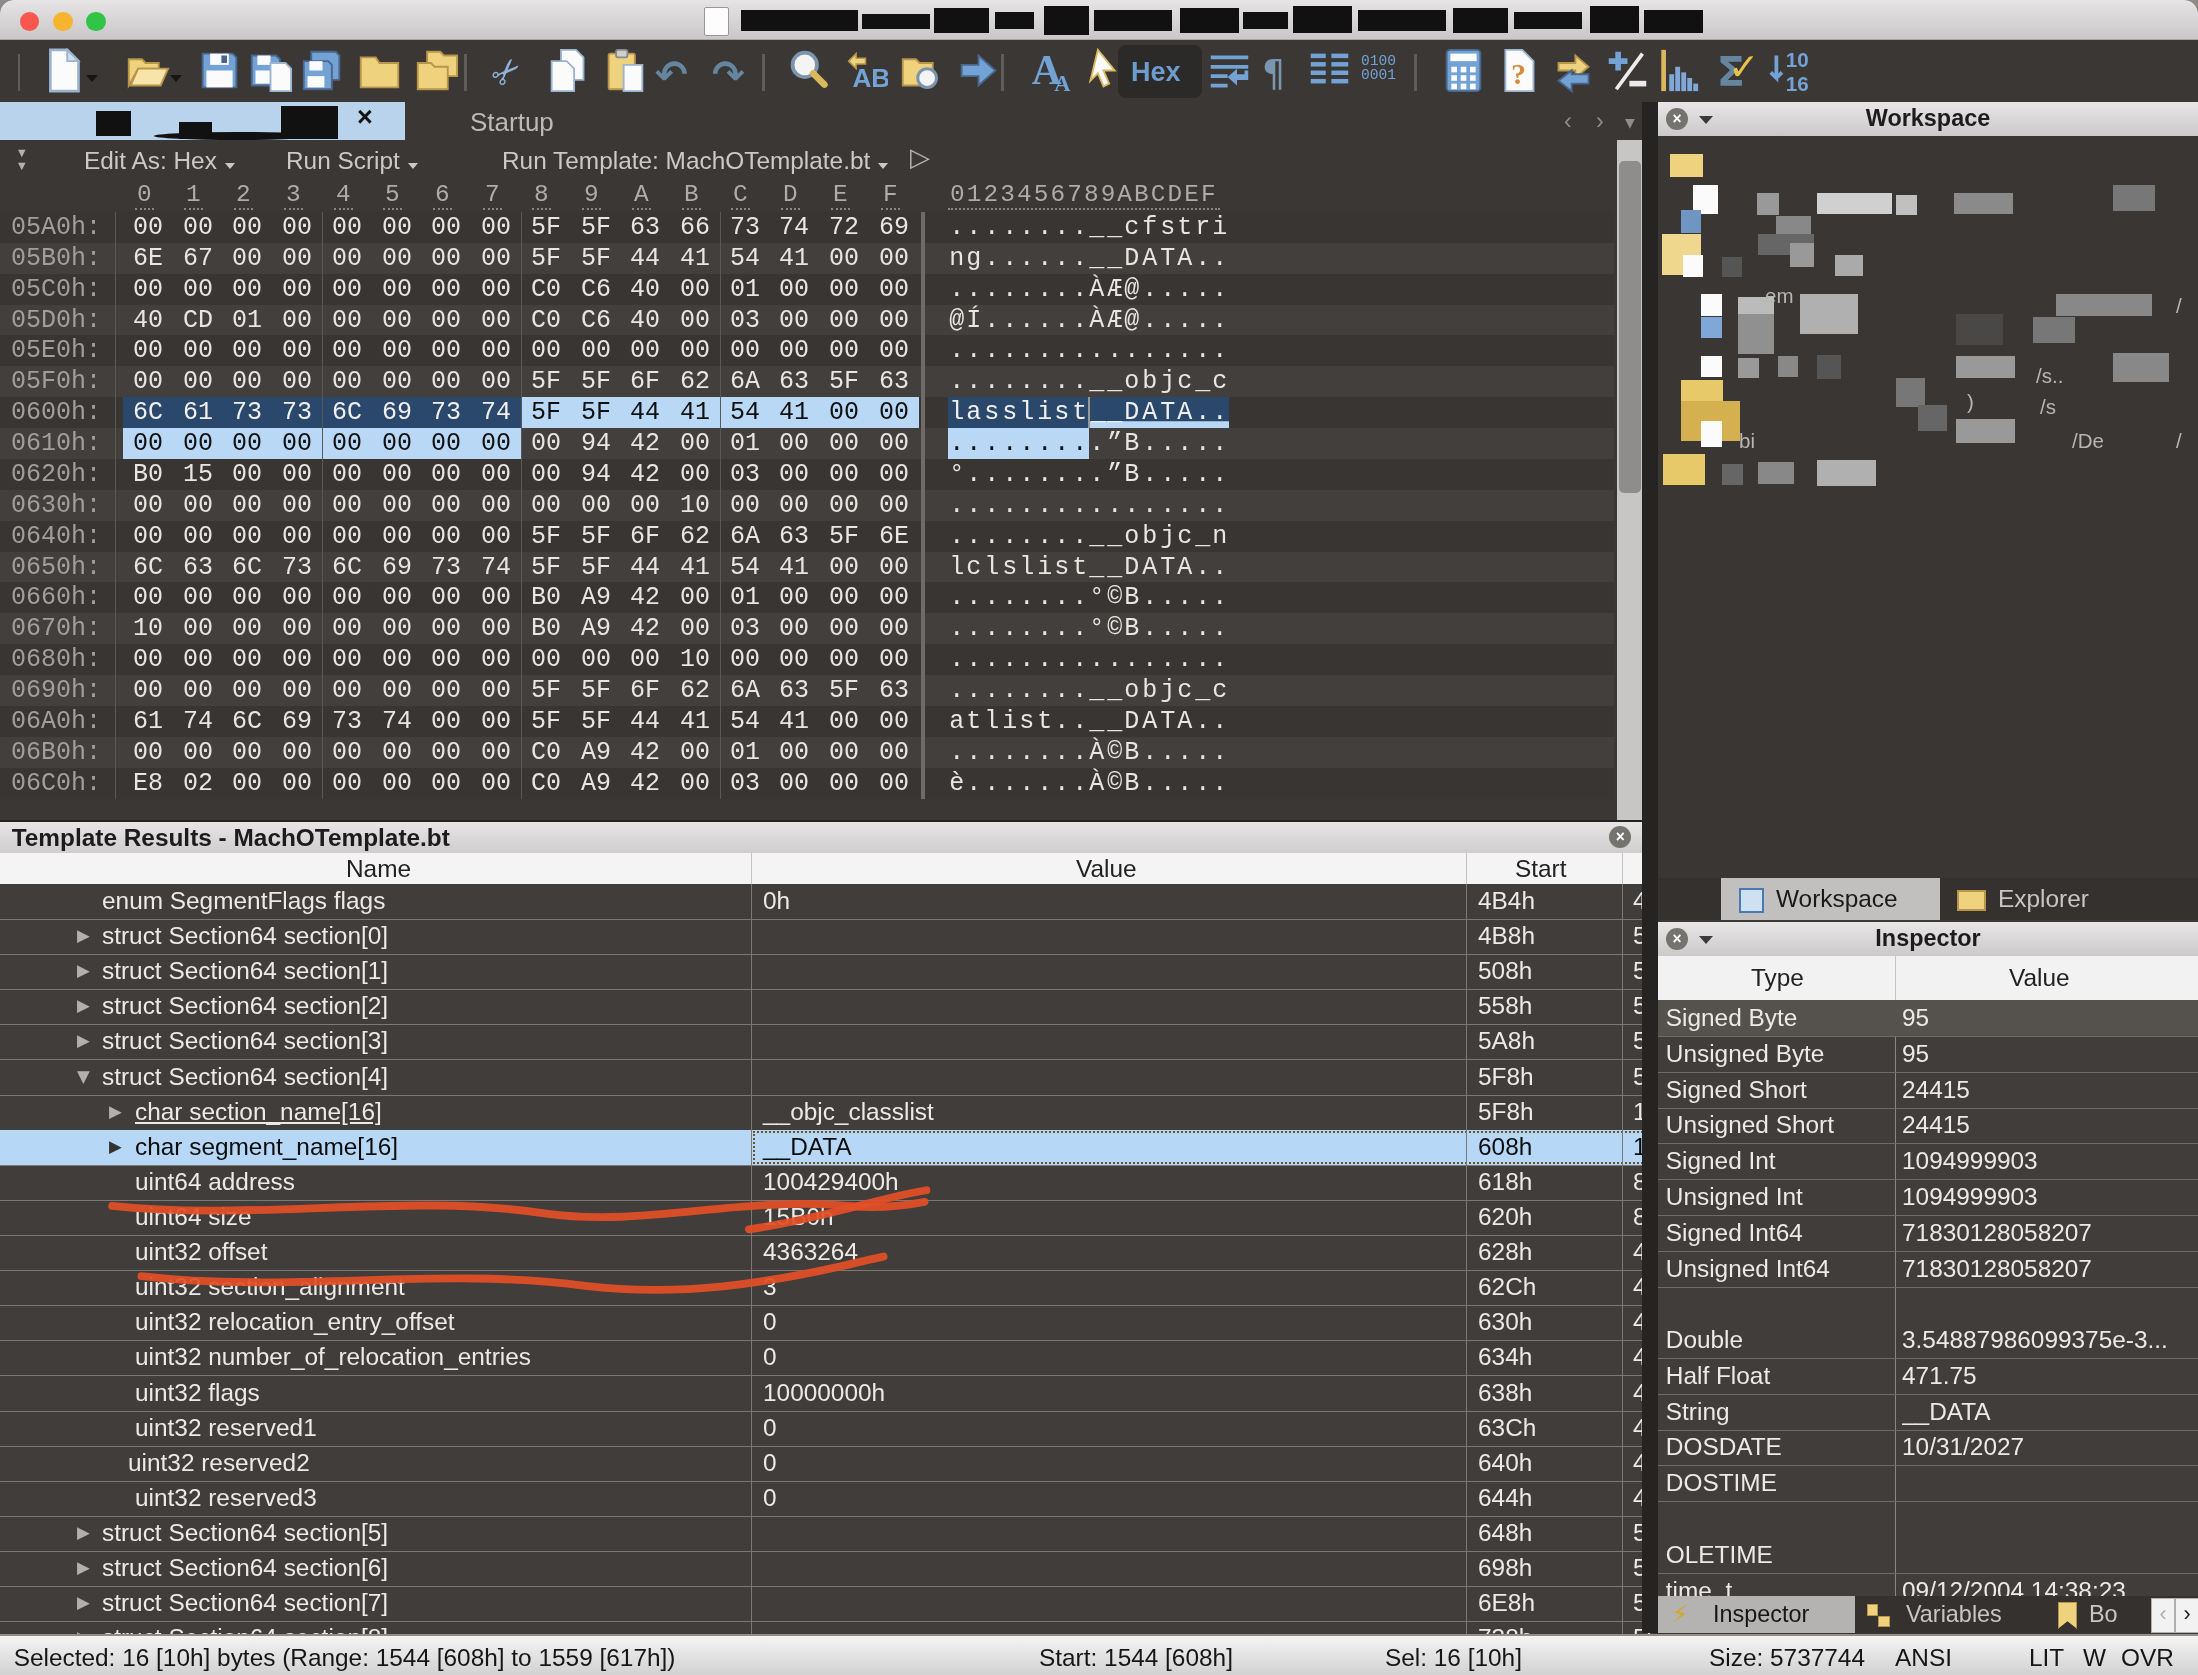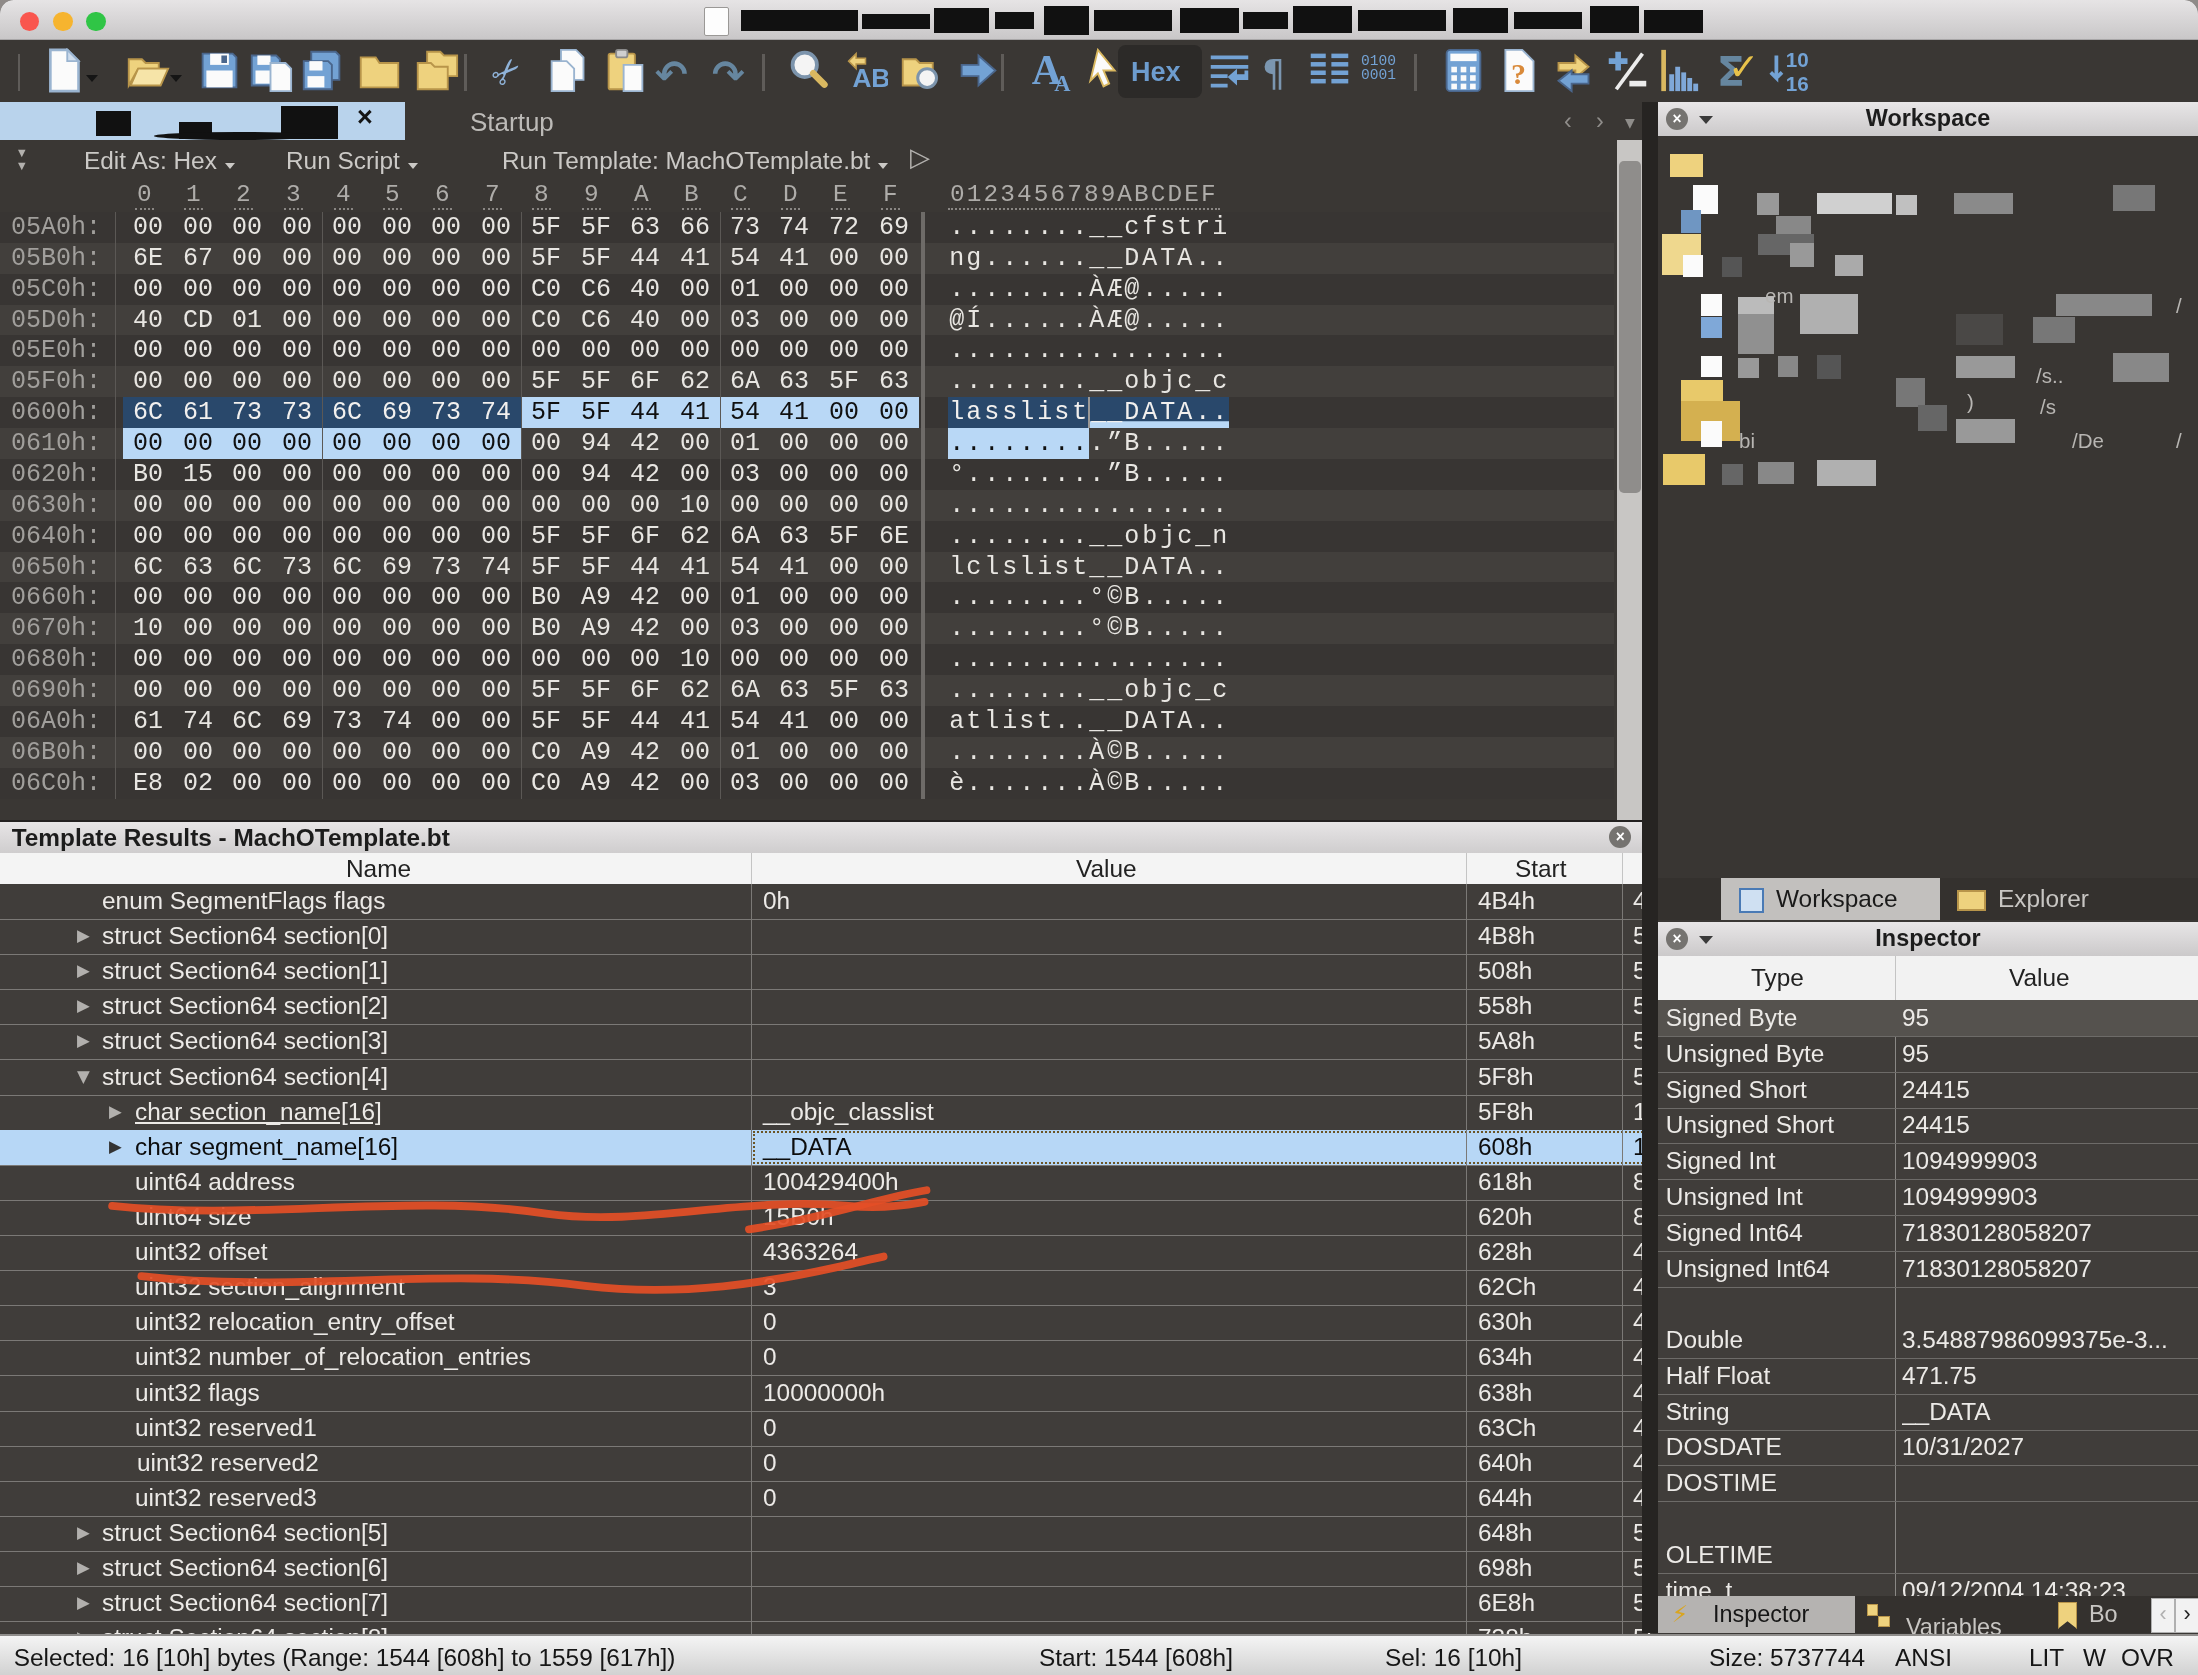--- a/index.html
+++ b/index.html
@@ -1175,21 +1175,21 @@
           <span class="start">638h</span>
           <span class="size">4h</span>
         </div>
         <div class="trow" style="top: 527px;">
           <span class="name" style="left: 135px;">uint32 reserved1</span>
           <span class="val">0</span>
           <span class="start">63Ch</span>
           <span class="size">4h</span>
         </div>
         <div class="trow" style="top: 562px;">
-          <span class="name" style="left: 137px;">uint32 reserved2</span>
+          <span class="name" style="left: 128px;">uint32 reserved2</span>
           <span class="val">0</span>
           <span class="start">640h</span>
           <span class="size">4h</span>
         </div>
         <div class="trow" style="top: 597px;">
           <span class="name" style="left: 135px;">uint32 reserved3</span>
           <span class="val">0</span>
           <span class="start">644h</span>
           <span class="size">4h</span>
         </div>
@@ -1375,21 +1375,21 @@
           </div>
         </div>
       <div id="insptabs">
         <div class="itab active" style="left:0;width:197px;">
           <span style="position:absolute;left:13.7px;color:#d9a520;font-family:'DejaVu Sans',sans-serif;">⚡</span>
           <span style="position:absolute;left:55px;">Inspector</span>
         </div>
         <div class="itab inactive" style="left:197px;width:191px;">
           <span style="position:absolute;left:11.7px;top:7.8px;width:9.8px;height:9.8px;background:#eed27e;border:1px solid #b8954a;"></span>
           <span style="position:absolute;left:23.4px;top:19.5px;width:9.8px;height:9.8px;background:#eed27e;border:1px solid #b8954a;"></span>
-          <span style="position:absolute;left:51px;margin-top:13px;">Variables</span>
+          <span style="position:absolute;left:51px;">Variables</span>
         </div>
         <div class="itab inactive" style="left:388px;width:105px;">
           <span style="position:absolute;left:11.7px;top:5.9px;width:17.6px;height:25px;background:#eed27e;border:1px solid #b8954a;clip-path:polygon(0 0,100% 0,100% 100%,50% 72%,0 100%);"></span>
           <span style="position:absolute;left:43px;">Bo</span>
         </div>
         <div class="navbtn" style="left:493px;color:#b0b0b0;">‹</div>
         <div class="navbtn" style="left:517px;color:#222;">›</div>
       </div>
     </div>
   </div>

